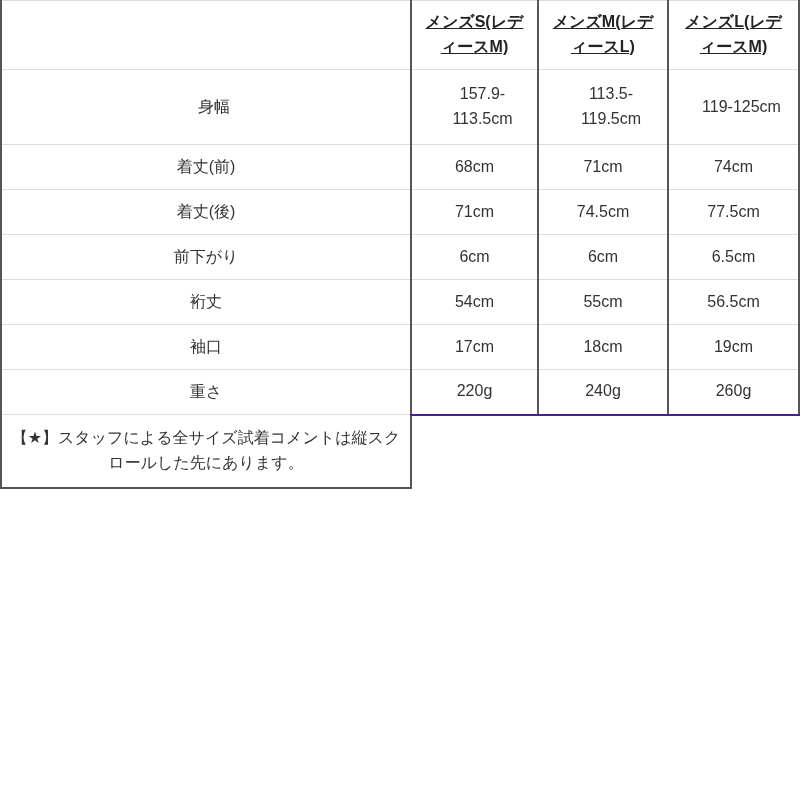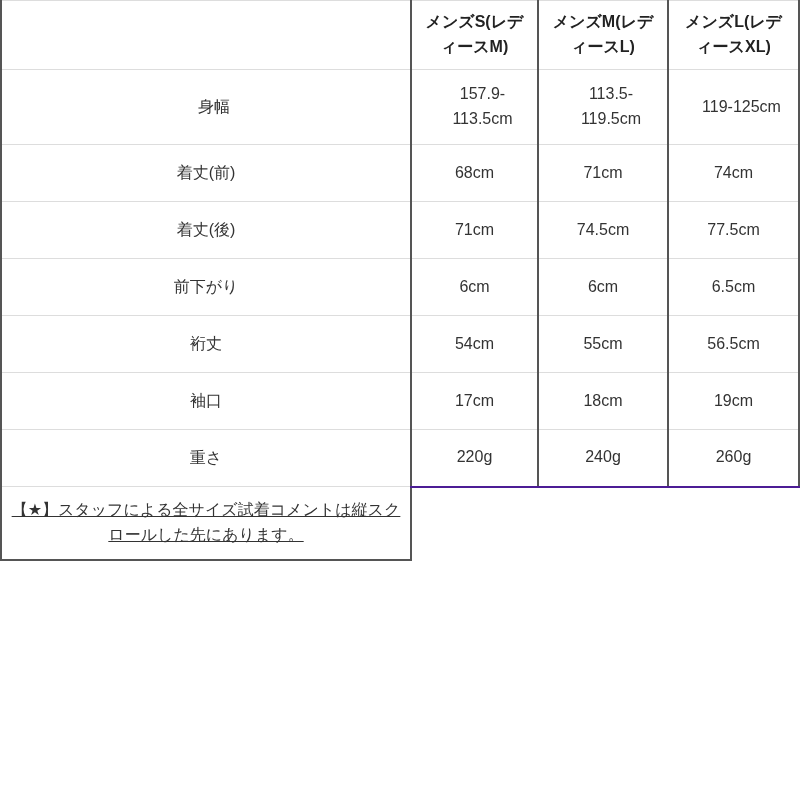--- a/index.html
+++ b/index.html
@@ -29,33 +29,32 @@
     padding: 2px 8px;
     overflow-wrap: break-word;
   }
   .size-table th {
     font-weight: bold;
     color: #222222;
   }
   .size-table .last {
     border-right: 2px solid #555555;
   }
-  .header-row th { height: 69px; }
+  .header-row th { height: 69px; text-decoration: underline; }
   .row-tall td   { height: 75px; padding-left: 24px; }
-  .row-std td    { height: 57px; }
+  .row-std td    { height: 45px; }
   .footnote-row td { height: 73px; }
   .weight-row td.vcell,
   .weight-row td.last {
     border-bottom: 2px solid #4c1d95;
   }
   td.footnote {
     border-right: 2px solid #555555;
     border-bottom: 2px solid #555555;
     border-top: 1px solid #dddddd;
-    text-decoration: underline;
   }
   td.blank {
     border: none;
     background: #ffffff;
   }
 </style>
 </head>
 <body>
 
 <table class="size-table">
@@ -64,21 +63,21 @@
     <col style="width:127px">
     <col style="width:130px">
     <col style="width:131px">
   </colgroup>
 
   <tbody>
       <tr class="header-row">
     <th></th>
     <th>メンズS(レディースM)</th>
     <th>メンズM(レディースL)</th>
-    <th class="last">メンズL(レディースXL)</th>
+    <th class="last">メンズL(レディースM)</th>
   </tr>
 
   <tr class="row-tall">
     <td>身幅</td>
     <td class="vcell">157.9-113.5cm</td>
     <td class="vcell">113.5-119.5cm</td>
     <td class="vcell last">119-125cm</td>
   </tr>
 
   <tr class="row-std">

